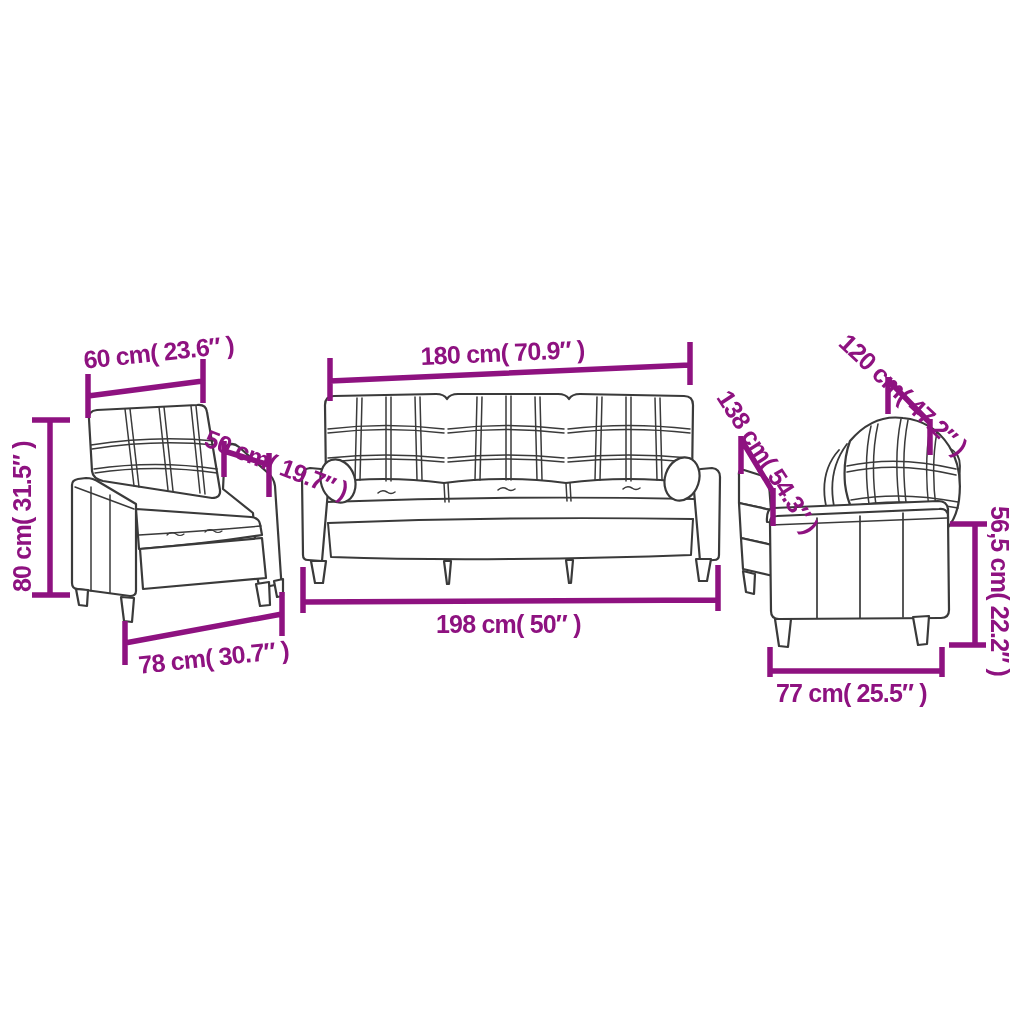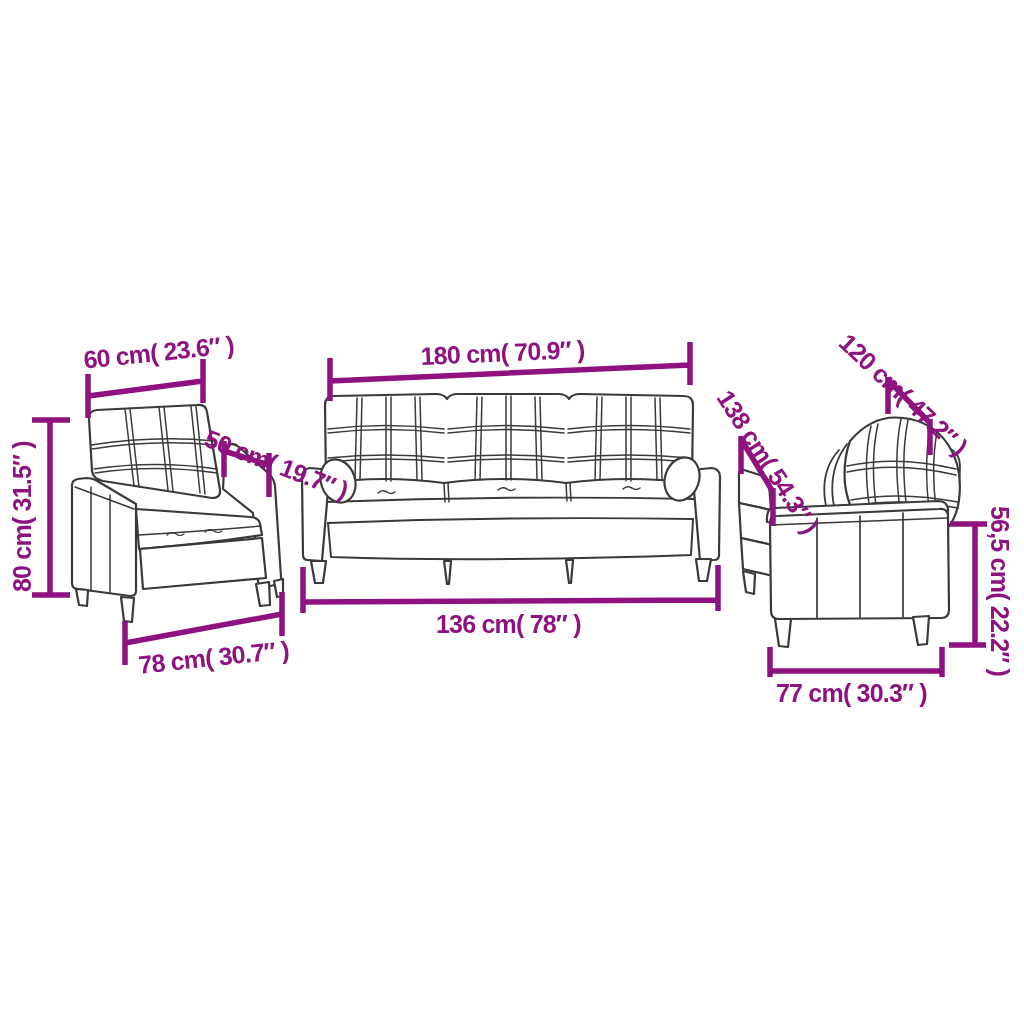--- a/index.html
+++ b/index.html
@@ -202,23 +202,23 @@
   <div class="dim-label" style="left:82px;top:346px;transform:rotate(-6deg)">60 cm( 23.6″ )</div>
 
   <div class="dim-label" style="left:8px;top:592px;transform:rotate(-90deg)">80 cm( 31.5″ )</div>
 
   <div class="dim-label" style="left:211px;top:424px;transform:rotate(21deg)">50 cm( 19.7″ )</div>
 
   <div class="dim-label" style="left:137px;top:651px;transform:rotate(-6deg)">78 cm( 30.7″ )</div>
 
   <div class="dim-label" style="left:420px;top:342px;transform:rotate(-2.5deg)">180 cm( 70.9″ )</div>
 
-  <div class="dim-label" style="left:436px;top:610px">136 cm( 78″ )</div>
+  <div class="dim-label" style="left:436px;top:610px">198 cm( 50″ )</div>
 
   <div class="dim-label" style="left:853px;top:328px;transform:rotate(43deg)">120 cm( 47.2″ )</div>
 
   <div class="dim-label" style="left:735px;top:385px;transform:rotate(57deg)">138 cm( 54.3″ )</div>
 
   <div class="dim-label" style="left:1014px;top:506px;transform:rotate(90deg)">56,5 cm( 22.2″ )</div>
 
-  <div class="dim-label" style="left:776px;top:679px">77 cm( 30.3″ )</div>
+  <div class="dim-label" style="left:776px;top:679px">77 cm( 25.5″ )</div>
 
 </div>
 
 </body></html>

